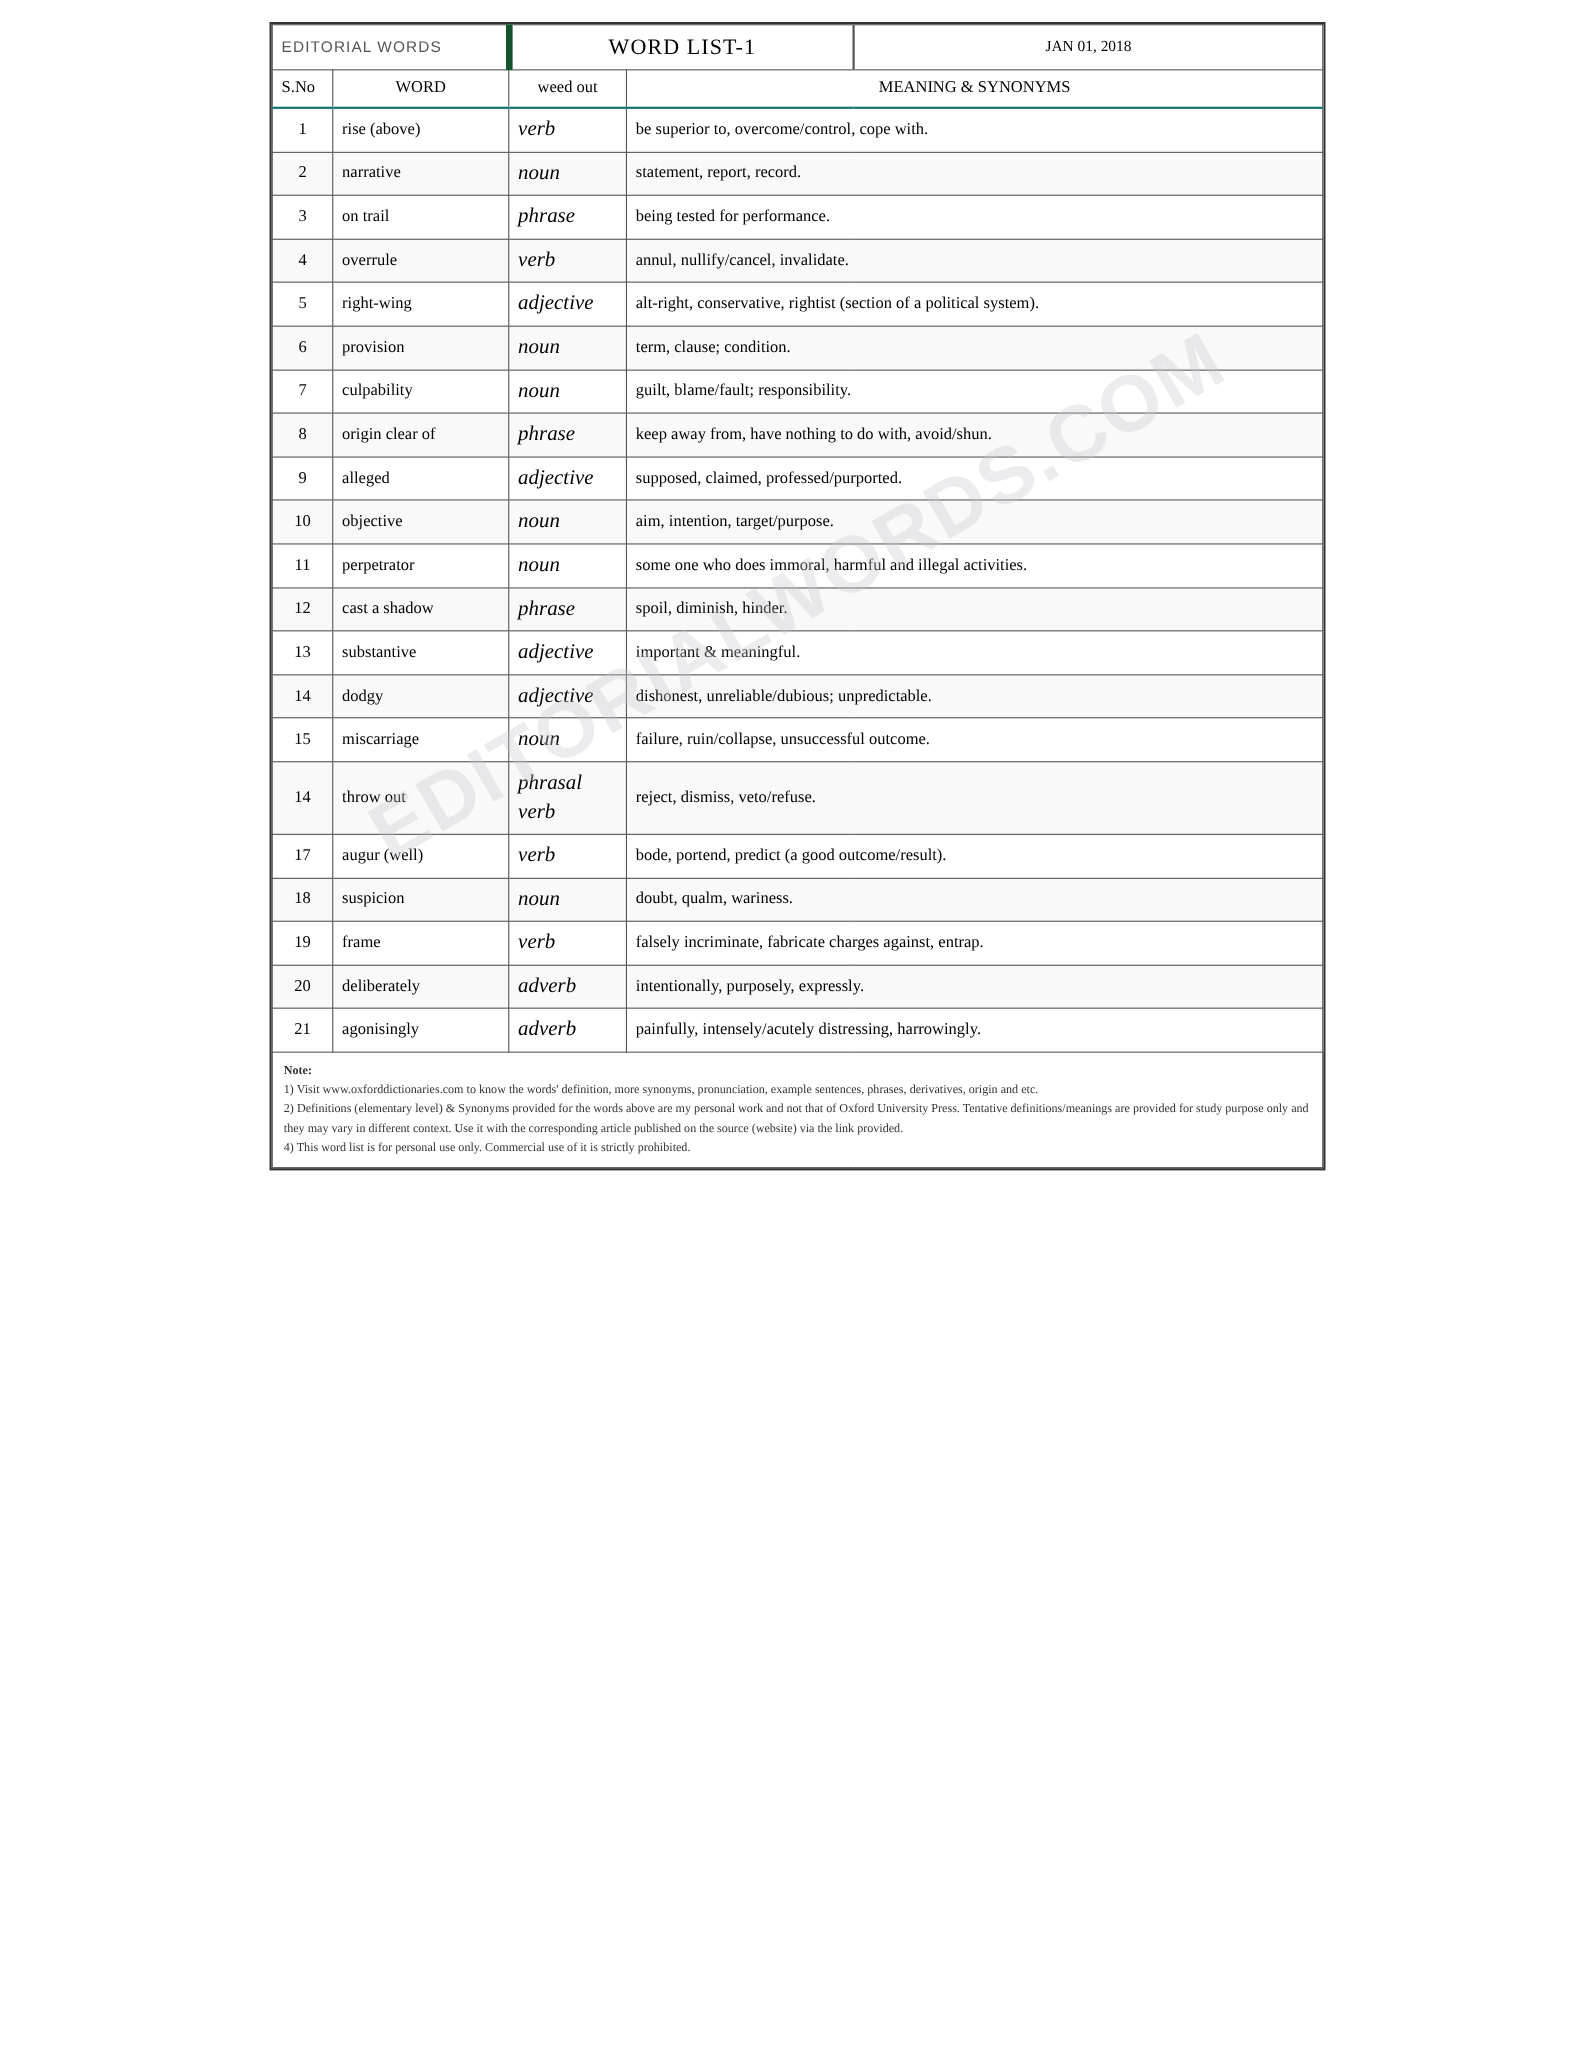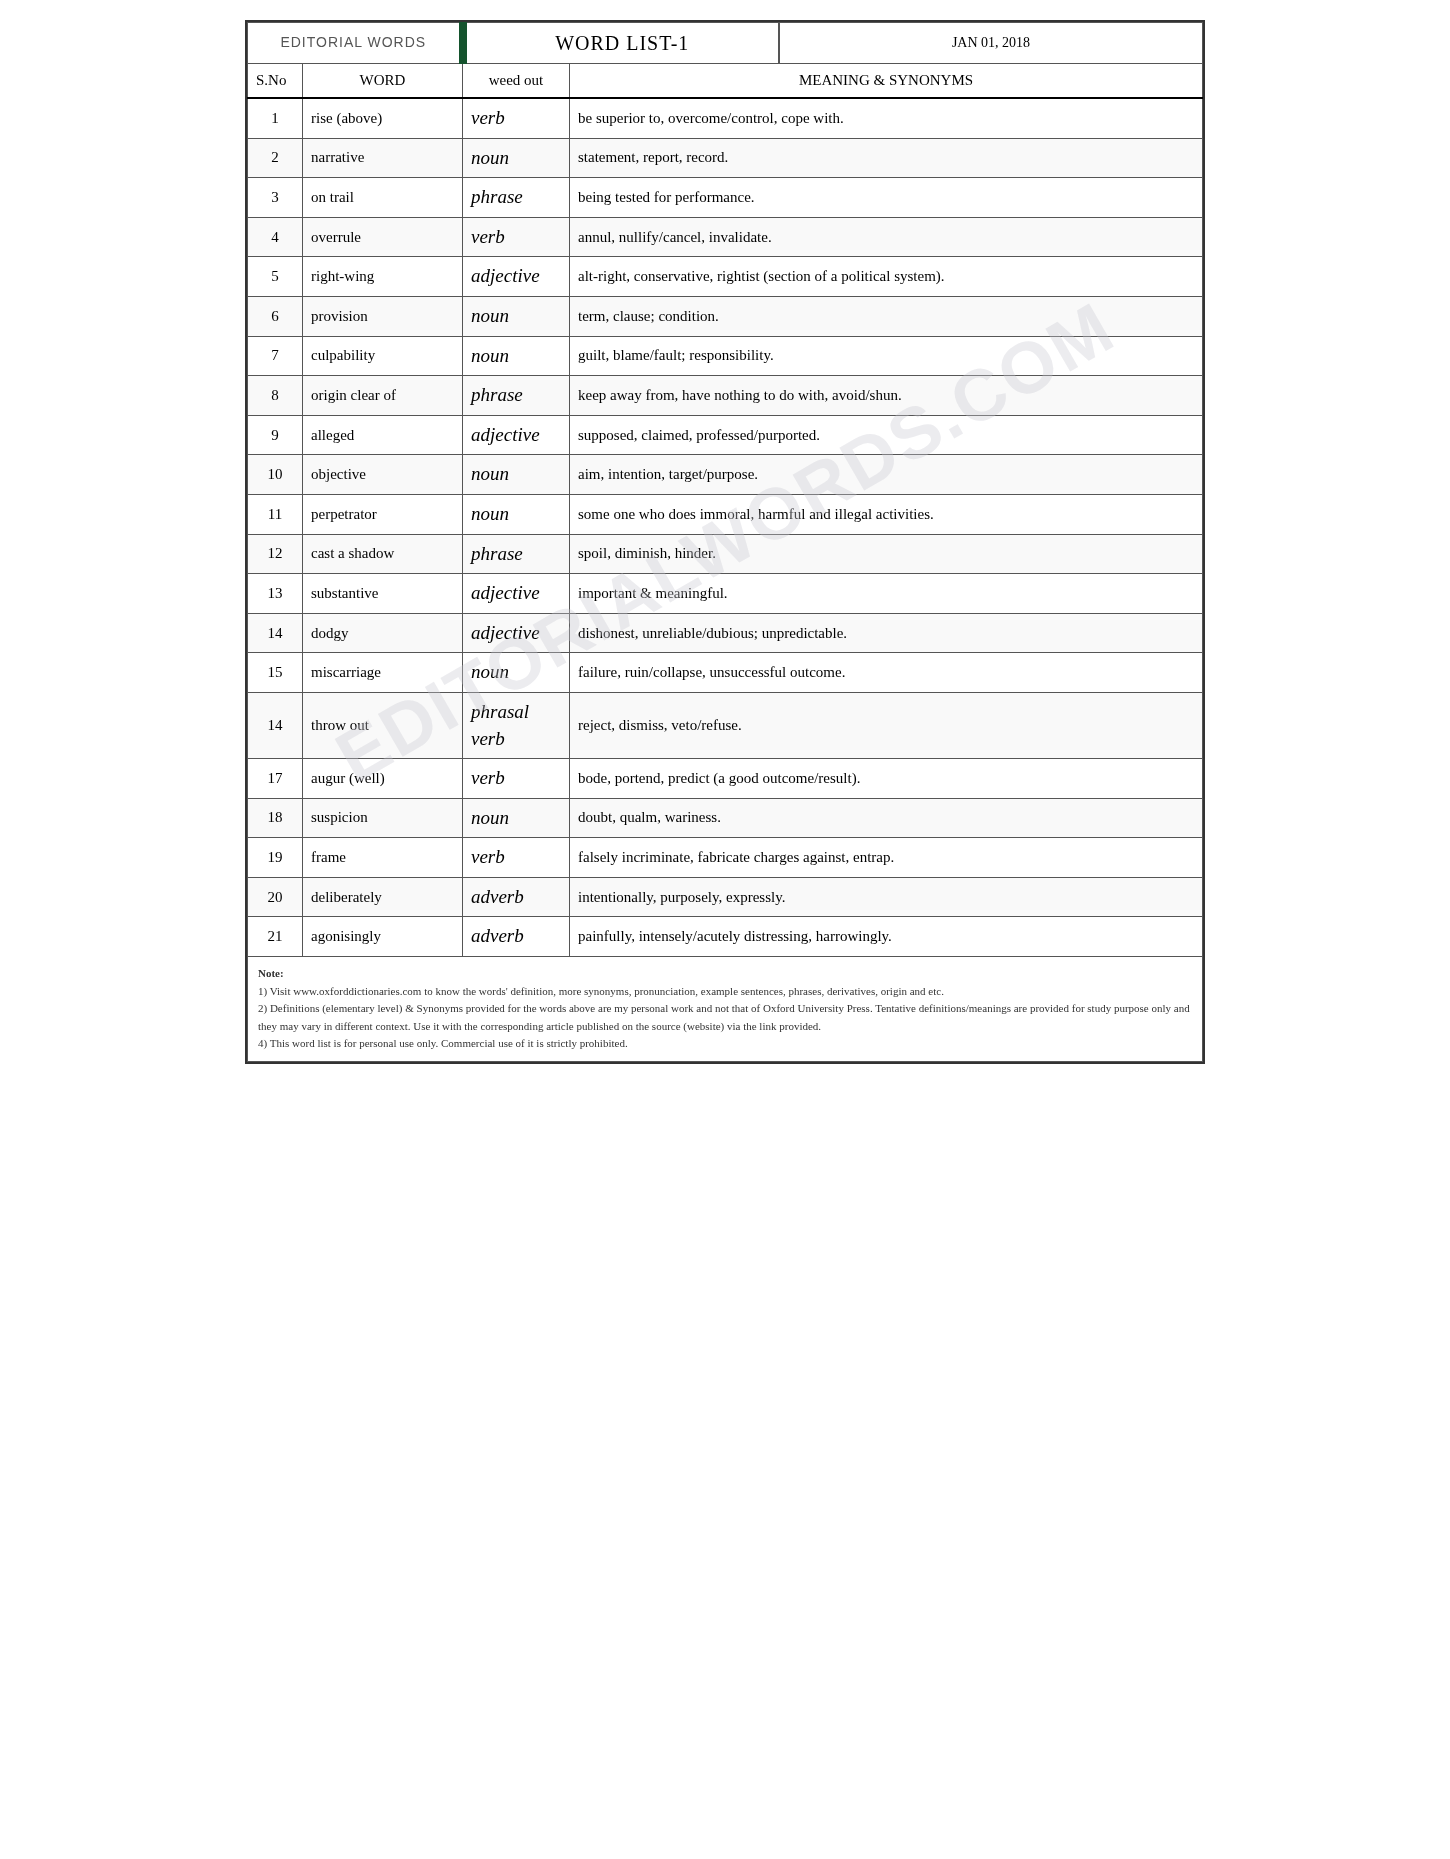--- a/index.html
+++ b/index.html
@@ -31,39 +31,39 @@
       background: #fff;
       font-size: 15px;
       font-weight: normal;
     }
     .header-top-left {
       font-family: Arial, sans-serif;
       font-weight: bold;
       color: #555;
       letter-spacing: 1px;
       font-size: 14px !important;
-      text-align: center;
-      border-right: 8px solid #14532d;
+      text-align: left;
+      border-right: 6px solid #14532d;
     }
     .header-top-center {
       text-align: center;
       font-size: 20px !important;
       font-weight: bold;
       letter-spacing: 1px;
       border-right: 2px solid #555;
     }
     .header-top-right {
       text-align: center;
       font-size: 14px !important;
       font-weight: bold;
     }
     .col-header {
       font-weight: bold;
       font-size: 15px;
-      border-bottom: 2px solid #000000;
+      border-bottom: 2px solid #0f766e;
     }
     .col-header-sno {
       text-align: left;
       width: 55px;
     }
     .col-header-word {
       width: 160px;
     }
     .col-header-weedout {
       width: 107px;

